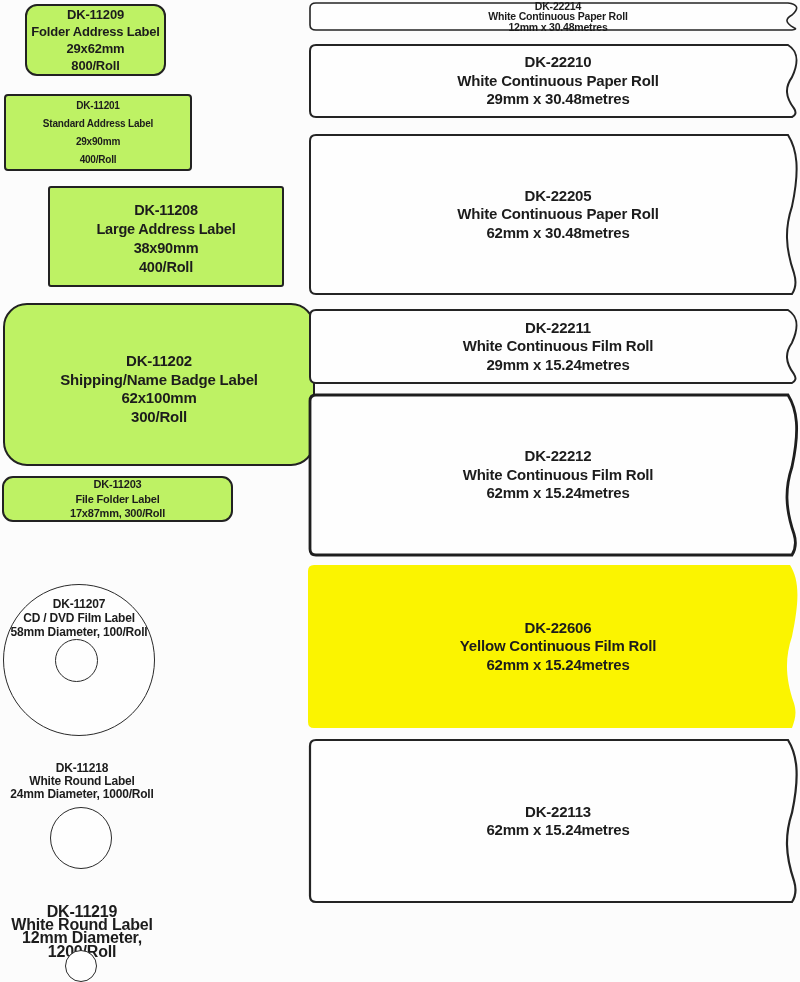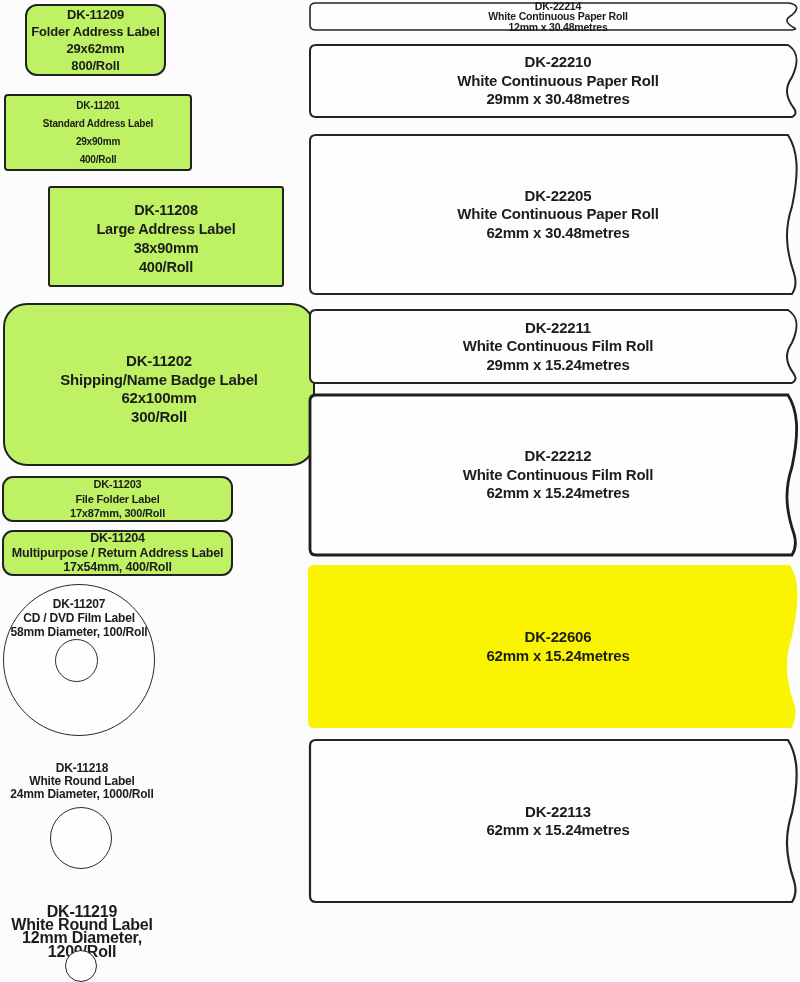--- a/index.html
+++ b/index.html
@@ -72,25 +72,20 @@
     <div>62x100mm</div>
     <div>300/Roll</div>
   </div>
 
   <div class="lbox" style="left:2px;top:476px;width:231px;height:46px;border-radius:11px;font-size:11px;line-height:14.4px;">
     <div>DK-11203</div>
     <div>File Folder Label</div>
     <div>17x87mm, 300/Roll</div>
   </div>
 
-  <div class="lbox" style="left:2px;top:530px;width:231px;height:46px;border-radius:11px;font-size:12.5px;line-height:14.4px;">
-    <div>DK-11204</div>
-    <div>Multipurpose / Return Address Label</div>
-    <div>17x54mm, 400/Roll</div>
-  </div>
 
   <div class="circle" style="left:3px;top:584px;width:152px;height:152px;"></div>
   <div class="circle" style="left:55px;top:639px;width:43px;height:43px;border-width:1.4px;"></div>
   <div class="ctext" style="left:0px;top:597px;width:158px;font-size:12px;line-height:14px;">
     <div>DK-11207</div>
     <div>CD / DVD Film Label</div>
     <div>58mm Diameter, 100/Roll</div>
   </div>
 
   <div class="ctext" style="left:2px;top:762px;width:160px;font-size:12px;line-height:13.2px;">
@@ -161,20 +156,21 @@
       <div>62mm x 15.24metres</div>
     </div>
   </div>
 
   <div class="roll" style="top:565px;height:163px;">
     <svg width="492" height="163" viewBox="0 0 492 163">
       <path stroke="none" d="M 6 0 L 482 0 C 491 14.3 492 34 484 71.4 C 477 92.5 477 112.1 486 138.2 C 489 148 487 155 484 163 L 6 163 Q 0 163 0 157 L 0 6 Q 0 0 6 0 Z" fill="#fbf400"></path>
     </svg>
     <div class="roll-text">
       <div>DK-22606</div>
+      <div>Yellow Continuous Film Roll</div>
       <div>62mm x 15.24metres</div>
     </div>
   </div>
 
   <div class="roll" style="top:738px;height:166px;">
     <svg width="492" height="166" viewBox="0 0 492 166">
       <path stroke="#242424" stroke-width="2.2" d="M 8 2 L 480 2 C 489 16.6 492 36.5 484 74.7 C 477 96.3 477 116.2 486 142.8 C 489 152.7 487 159.4 484 164 L 8 164 Q 2 164 2 158 L 2 8 Q 2 2 8 2 Z" fill="#fefefe"></path>
     </svg>
     <div class="roll-text">
       <div>DK-22113</div>

